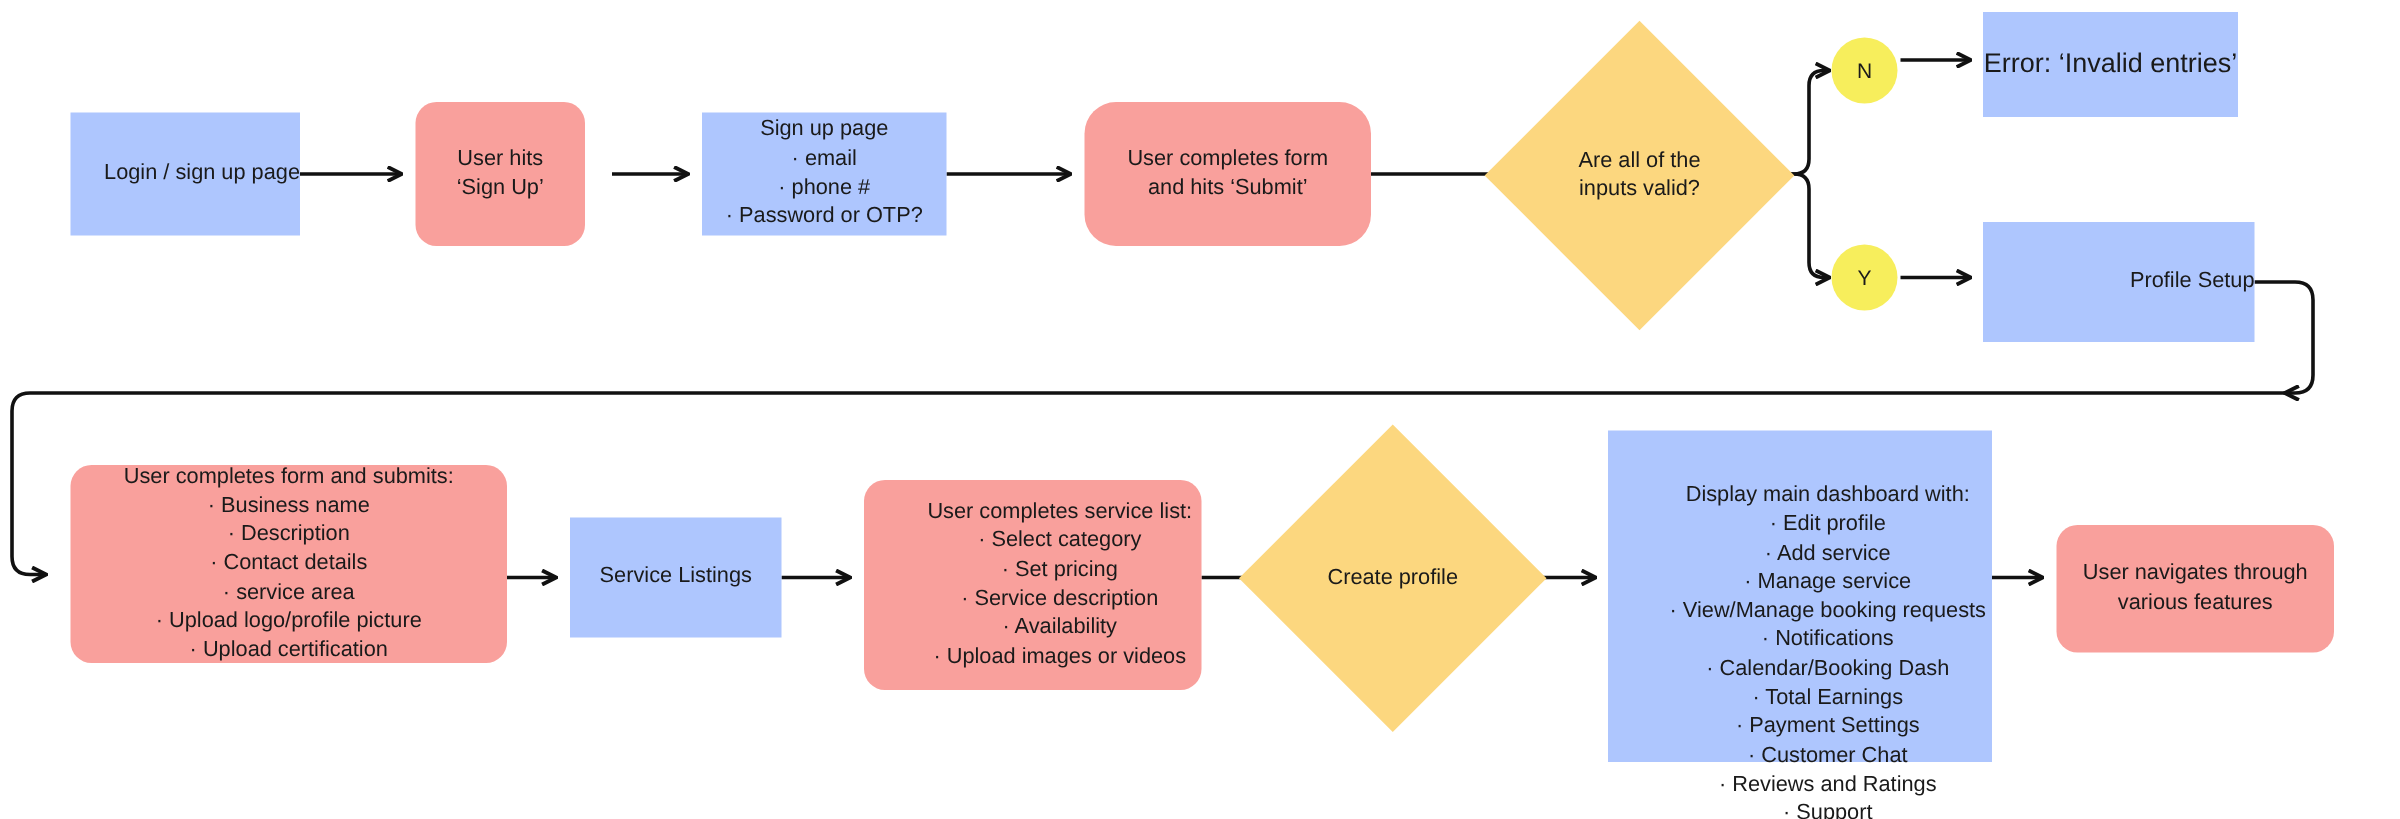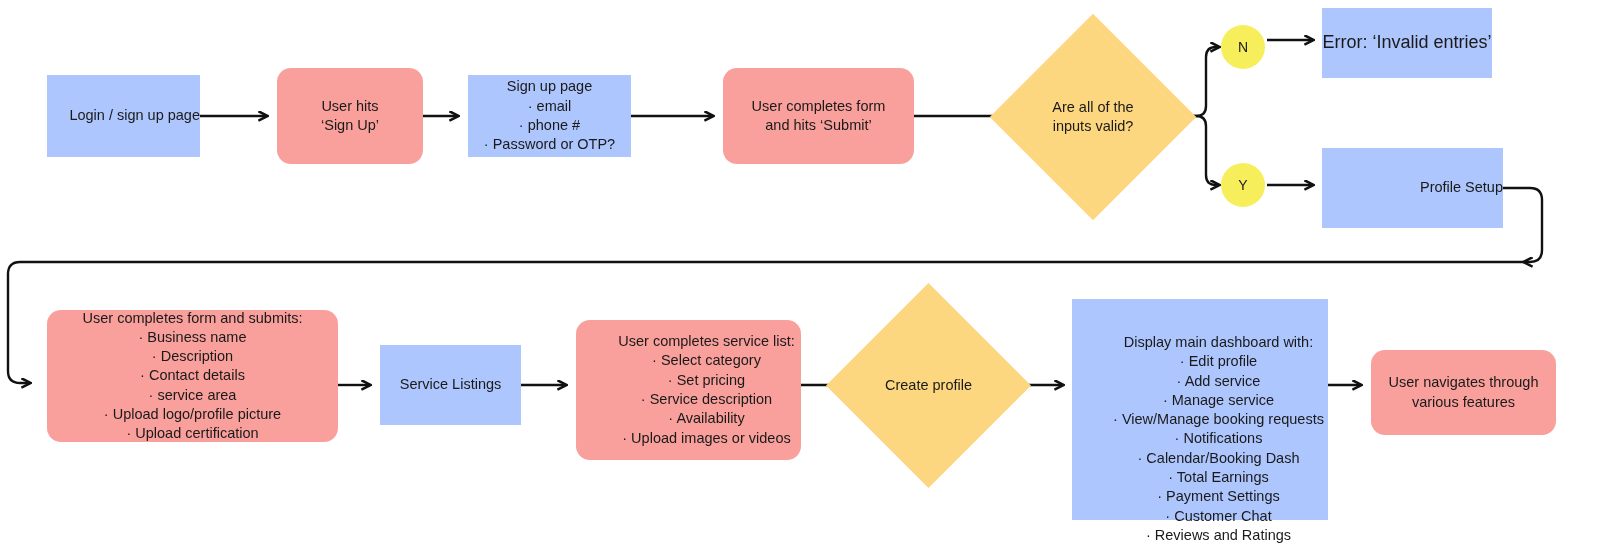--- a/index.html
+++ b/index.html
@@ -76,37 +76,37 @@
       <line x1="801" y1="385" x2="846" y2="385" marker-end="url(#ah)"></line>
       <line x1="1012" y1="385" x2="1063" y2="385" marker-end="url(#ah)"></line>
       <line x1="1328" y1="385" x2="1361" y2="385" marker-end="url(#ah)"></line>
     </g>
   </svg>
 
   <div class="node rect t14" style="left:47px;top:75px;width:153px;height:82px;justify-content:flex-end;">
     <span>Login / sign up page</span>
   </div>
 
-  <div class="node rounded t14" style="left:277px;top:68px;width:146px;height:96px;">
+  <div class="node rounded t14" style="left:277px;top:68px;width:113px;height:96px;">
     <div class="stack">
       <span class="ln">User hits</span>
       <span class="ln">‘Sign Up’</span>
     </div>
   </div>
 
   <div class="node rect-blue-sharp t14" style="left:468px;top:75px;width:163px;height:82px;">
     <div class="stack">
       <span class="ln">Sign up page</span>
       <span class="ln">·  email</span>
       <span class="ln">·  phone #</span>
       <span class="ln">·  Password or OTP?</span>
     </div>
   </div>
 
-  <div class="node rounded t14" style="left:723px;top:68px;width:191px;height:96px;">
+  <div class="node rounded t14" style="left:723px;top:68px;width:191px;height:96px;border-radius:21px;">
     <div class="stack">
       <span class="ln">User completes form</span>
       <span class="ln">and hits ‘Submit’</span>
     </div>
   </div>
 
   <div class="diamond-wrap" style="left:1020px;top:44px;width:146px;height:146px;">
     <div class="diamond-shape"></div>
     <div class="diamond-label t14">
       <div class="stack">
@@ -159,21 +159,21 @@
     </div>
   </div>
 
   <div class="diamond-wrap" style="left:856px;top:313px;width:145px;height:145px;">
     <div class="diamond-shape"></div>
     <div class="diamond-label t14">
       <span>Create profile</span>
     </div>
   </div>
 
-  <div class="node rect-blue-sharp t14 dash-node" style="left:1072px;top:299px;width:256px;height:221px;padding-left:37px;">
+  <div class="node rect-blue-sharp t14 dash-node" style="left:1072px;top:287px;width:256px;height:221px;padding-left:37px;">
     <div class="stack">
       <span class="ln">Display main dashboard with:</span>
       <span class="ln">·  Edit profile</span>
       <span class="ln">·  Add service</span>
       <span class="ln">· Manage service</span>
       <span class="ln">· View/Manage booking requests</span>
       <span class="ln">·  Notifications</span>
       <span class="ln">· Calendar/Booking Dash</span>
       <span class="ln">·  Total Earnings</span>
       <span class="ln">·  Payment Settings</span>

